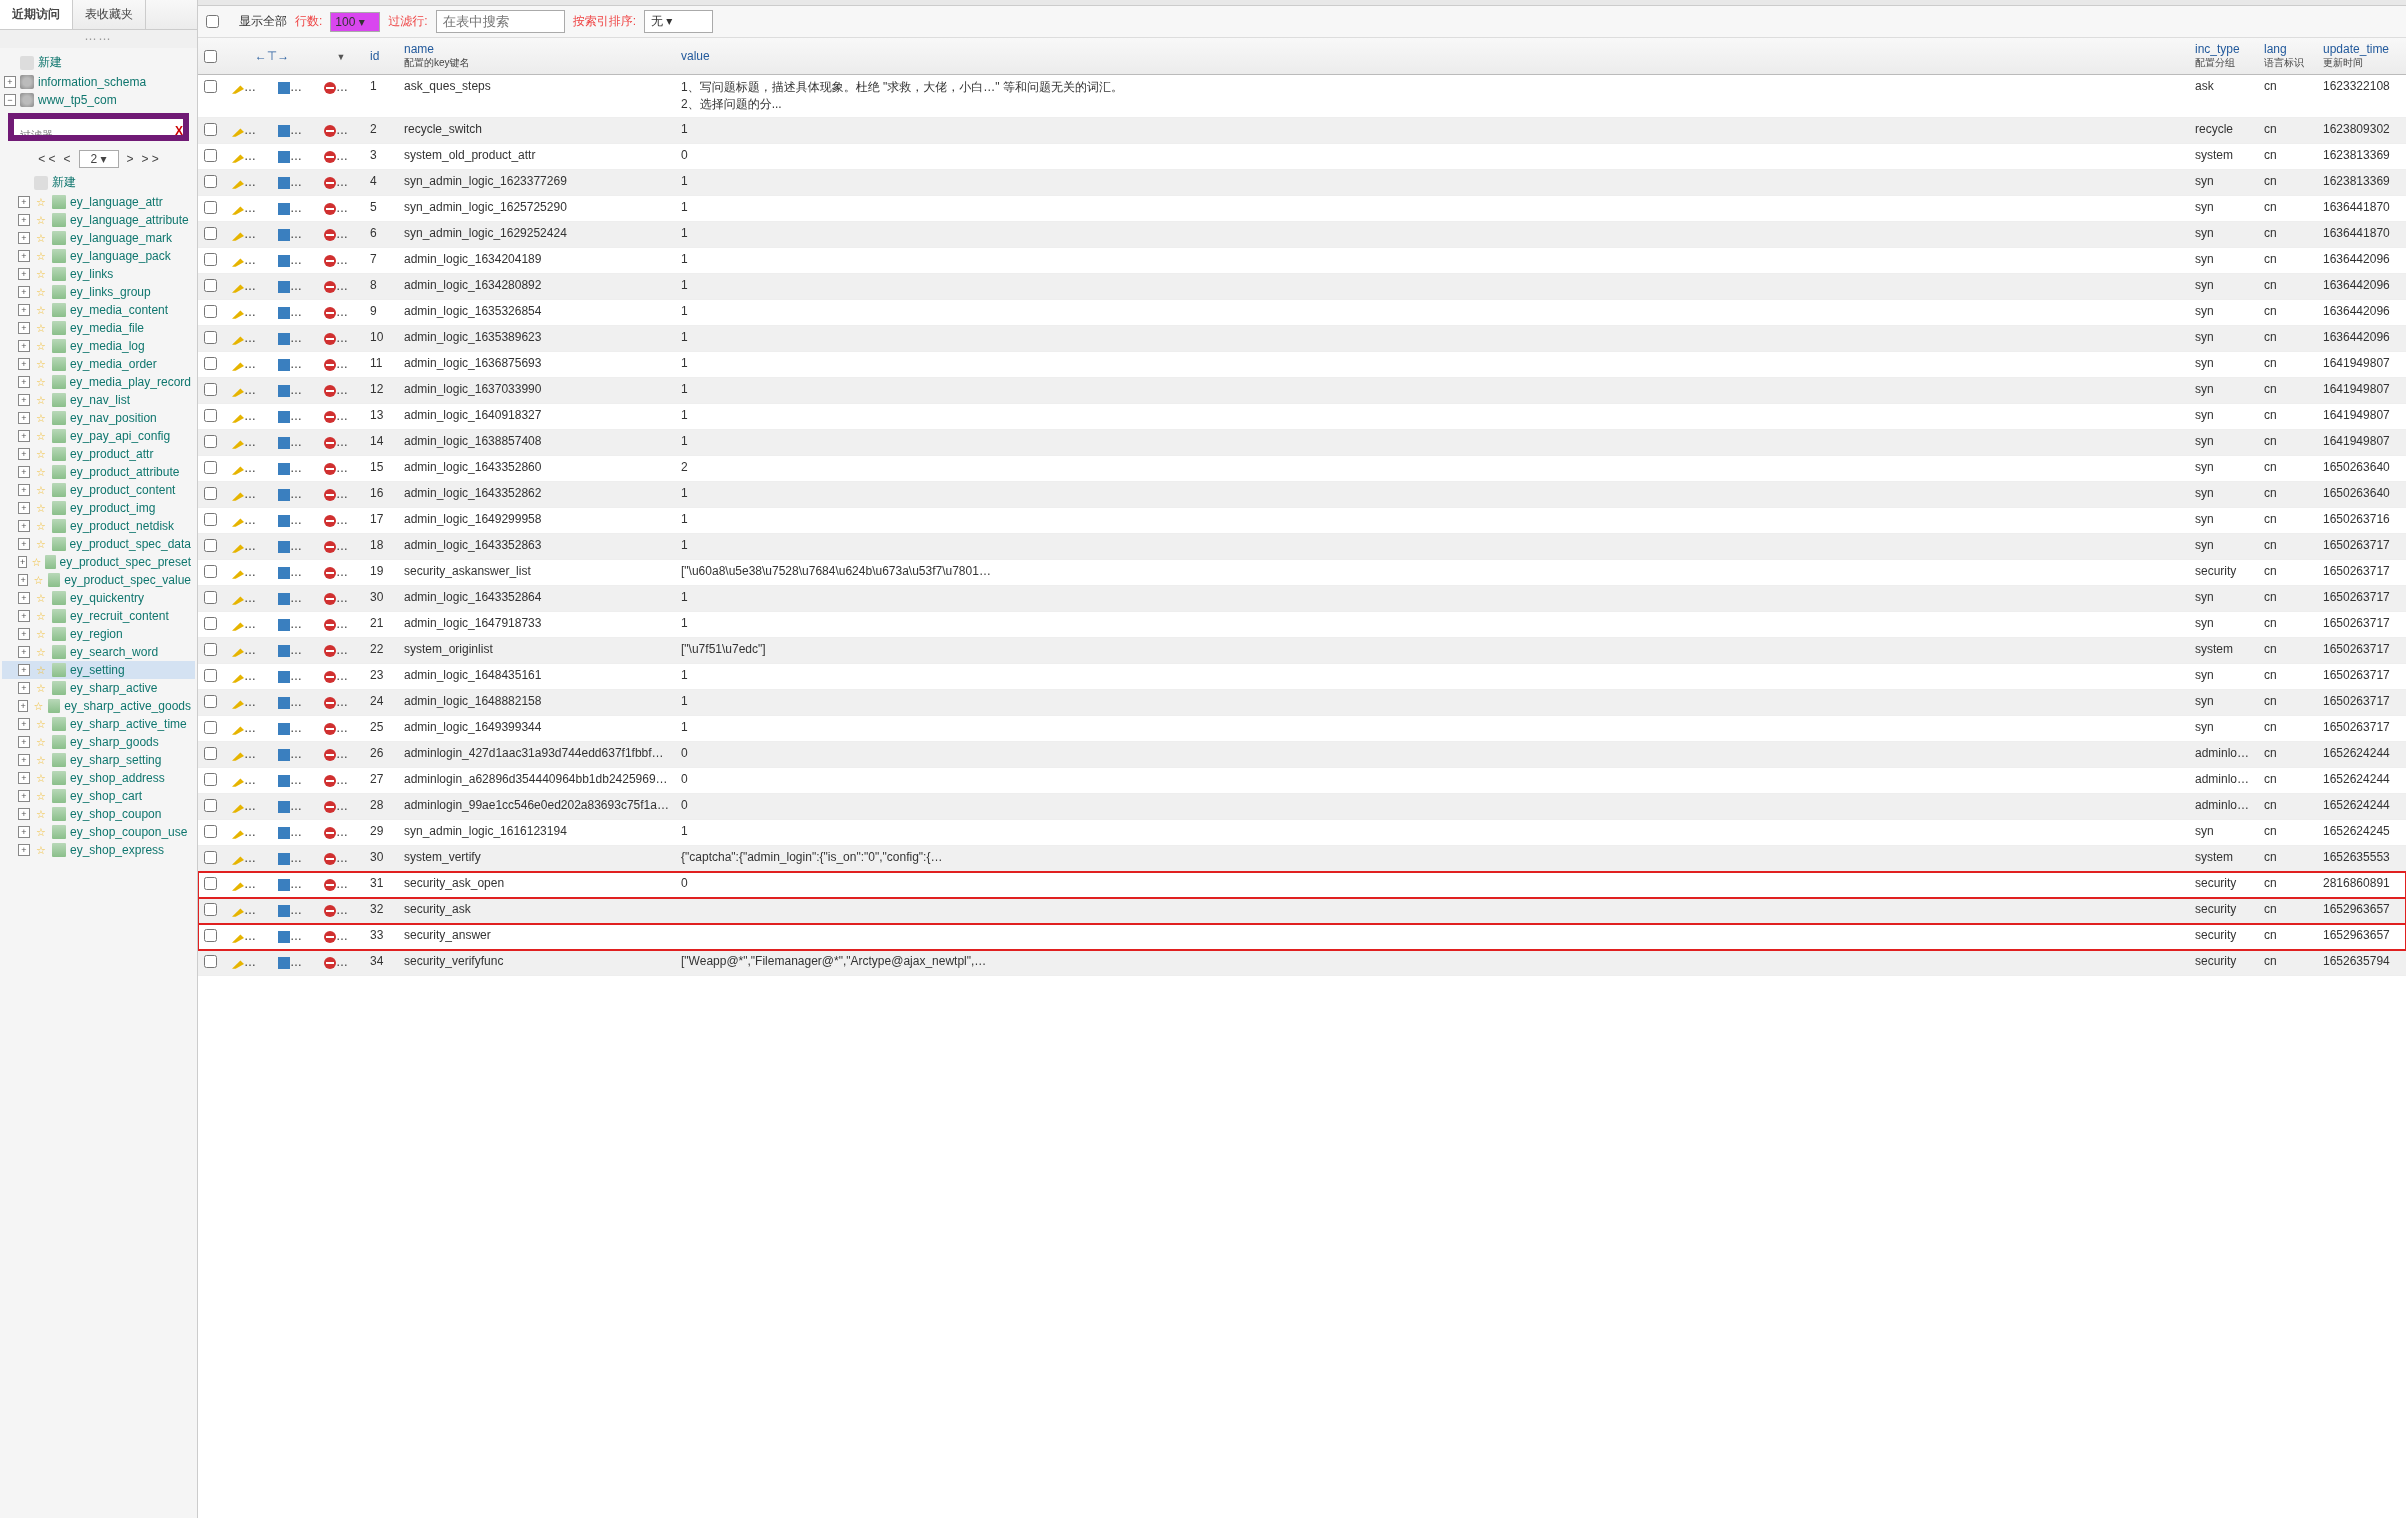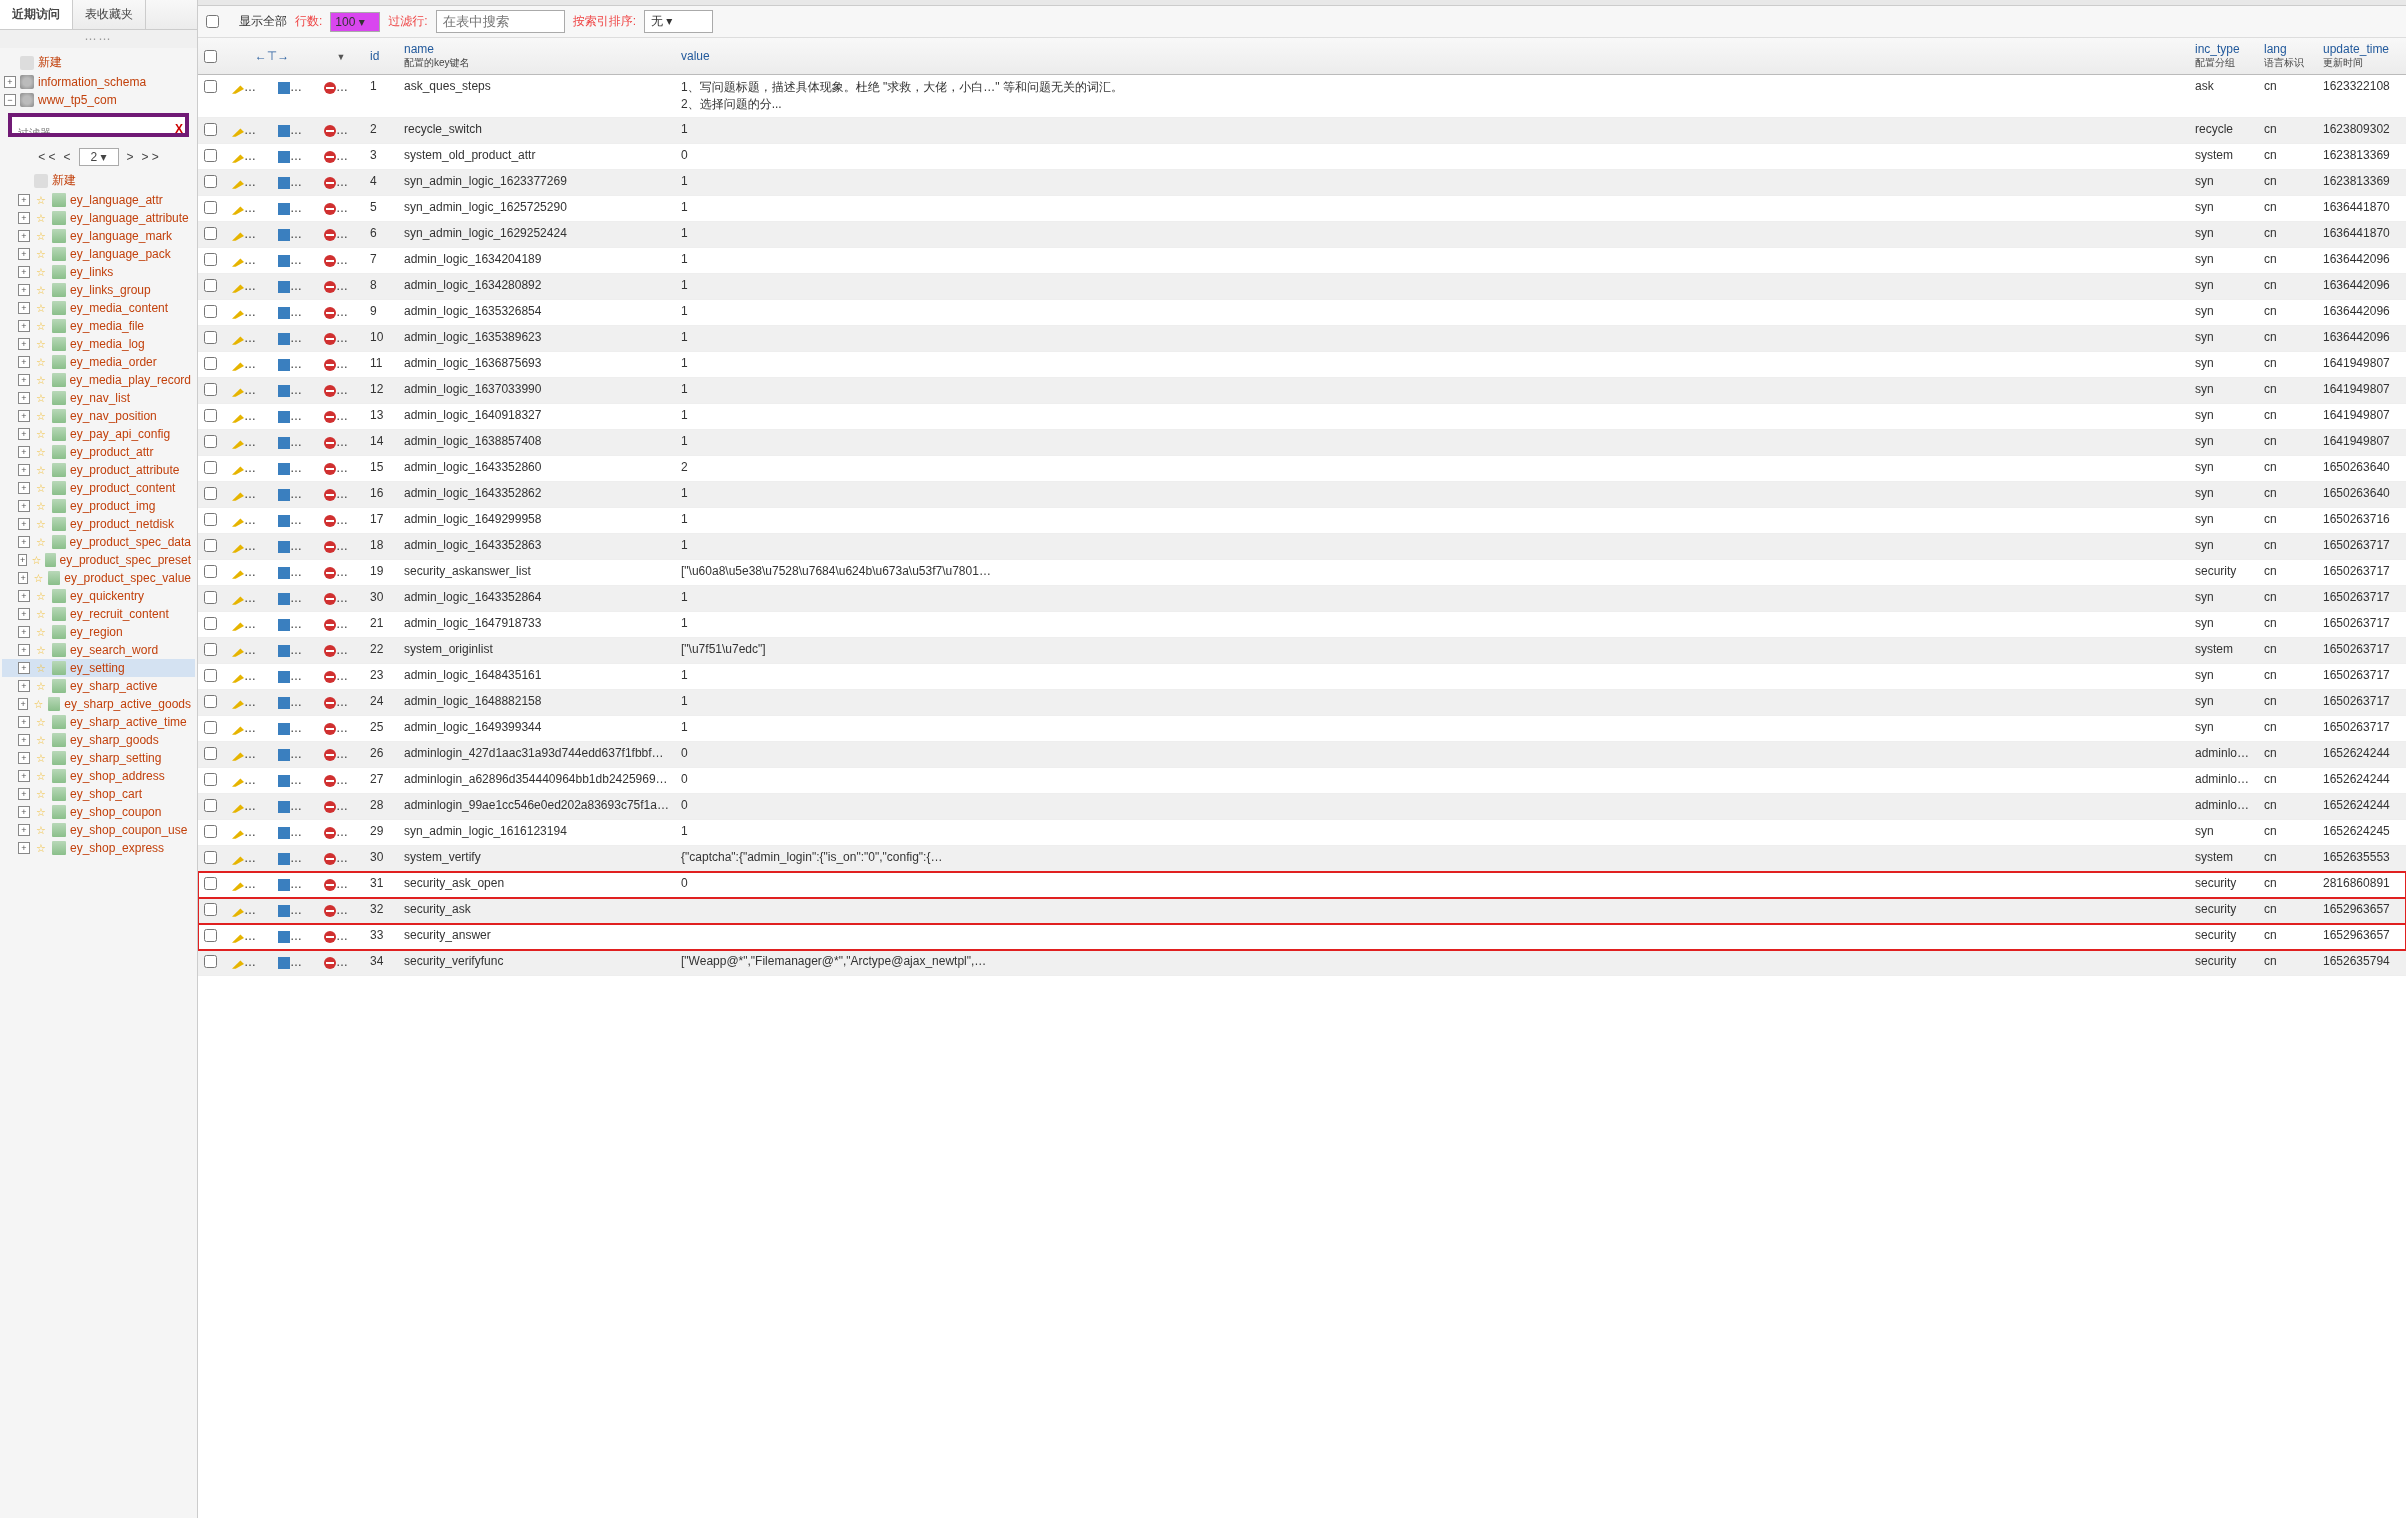--- a/index.html
+++ b/index.html
@@ -15,25 +15,25 @@
 .tree { flex: 1; overflow-y: auto; background: #f5f5f5; padding: 4px 2px; }
 .tree-node { display: flex; align-items: center; padding: 2px 4px; cursor: pointer; white-space: nowrap; }
 .tree-node.selected { background: #d4e2f2; }
 .tree-toggle { width: 12px; height: 12px; display: inline-flex; align-items: center; justify-content: center; border: 1px solid #888; background: #fff; font-size: 9px; margin-right: 4px; color: #555; line-height: 1; }
 .tree-toggle.none { border: none; background: transparent; }
 .tree-icon { width: 14px; height: 14px; margin-right: 4px; display: inline-block; }
 .tree-icon.db { background: radial-gradient(circle, #bbb 40%, #888 100%); border-radius: 2px; }
 .tree-icon.table { background: linear-gradient(#b8d8b8,#8abf8a); border-radius: 1px; }
 .tree-icon.new { background: #ddd; border-radius: 2px; }
 .tree-icon.star { color: #f0c040; text-align: center; font-size: 11px; line-height: 14px; }
-.tree-label { color: #c2410c; }
+.tree-label { color: #0f766e; }
 .indent-0 { padding-left: 2px; }
 .indent-1 { padding-left: 16px; }
 .filter-row { padding: 4px 6px; }
-.filter-input { width: 100%; height: 22px; border: 4px solid #701a75; padding: 16px 18px 0 6px; font-size: 11px; color: #888; }
+.filter-input { width: 100%; height: 22px; border: 6px solid #701a75; padding: 16px 18px 0 6px; font-size: 11px; color: #888; }
 .filter-clear { position: relative; float: right; margin-top: -18px; margin-right: 6px; color: #c00; font-weight: bold; cursor: pointer; }
 .pager-row { text-align: center; padding: 4px 0; }
 .pager-row span { margin: 0 4px; color: #444; }
 .pager-select { width: 40px; text-align: center; border: 1px solid #aaa; display: inline-block; background: #fff; height: 18px; line-height: 16px; }
 
 
 .main { flex: 1; display: flex; flex-direction: column; background: #fff; overflow: hidden; }
 .toolbar-top { height: 6px; background: #e8e8e8; border-bottom: 1px solid #ccc; }
 .toolbar { display: flex; align-items: center; padding: 4px 8px; background: #f7f7f7; border-bottom: 1px solid #ddd; gap: 8px; }
 .show-all { display: inline-flex; align-items: center; gap: 20px; }

